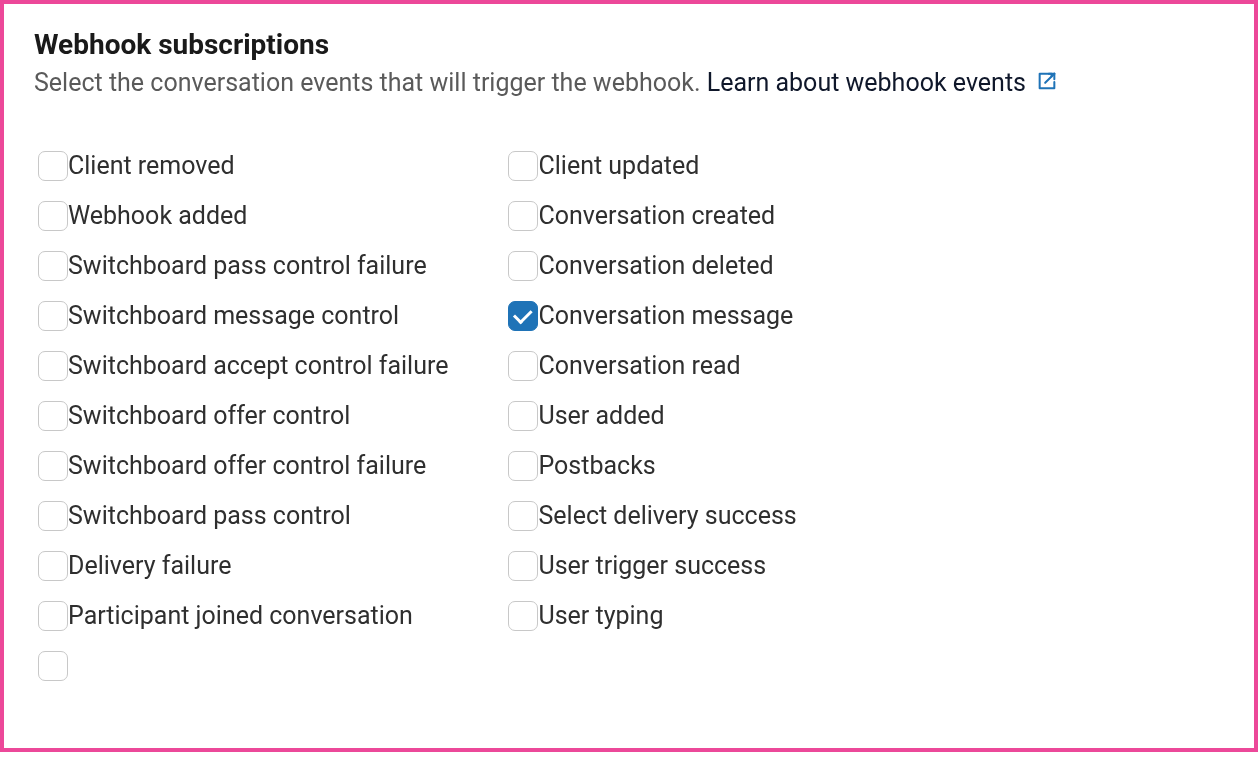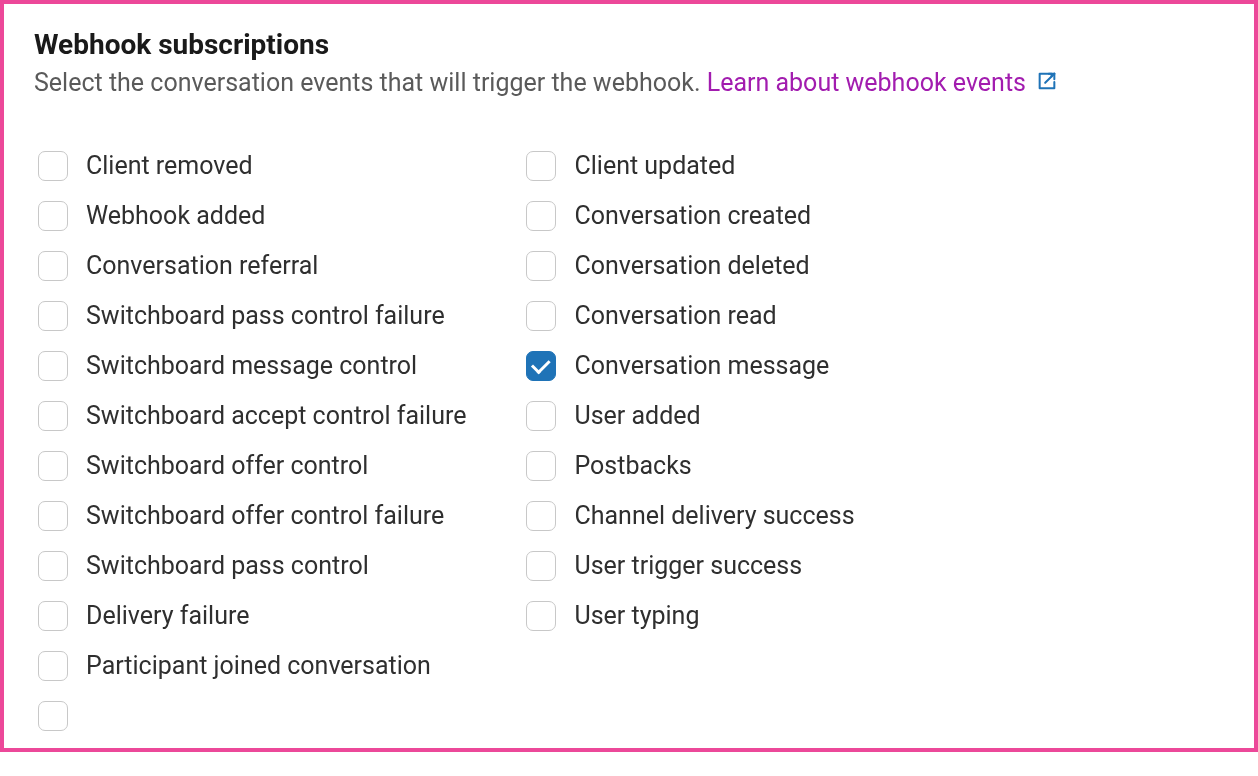--- a/index.html
+++ b/index.html
@@ -25,21 +25,21 @@
       color: #1a1a1a;
       margin-bottom: 4px;
     }
     .panel-description {
       font-size: 25px;
       color: #5a5a5a;
       line-height: 1.4;
       margin-bottom: 50px;
     }
     .learn-link {
-      color: #a21caf;
+      color: #0f172a;
       text-decoration: none;
       cursor: pointer;
       text-align: right;
     }
     .external-icon {
       display: inline-block;
       vertical-align: -1px;
       margin-left: 4px;
     }
     .checkbox-grid {
@@ -49,21 +49,20 @@
     }
     .checkbox-column {
       display: flex;
       flex-direction: column;
       gap: 20px;
       flex: 0 0 auto;
     }
     .checkbox-row {
       display: flex;
       align-items: center;
-      gap: 18px;
       cursor: pointer;
     }
     .checkbox {
       width: 30px;
       height: 30px;
       border: 1.5px solid #c8c8c8;
       border-radius: 7px;
       background: #ffffff;
       flex-shrink: 0;
       display: flex;
@@ -113,24 +112,20 @@
         <label class="checkbox-row">
           <span class="checkbox"></span>
           <span class="checkbox-label">Client removed</span>
         </label>
         <label class="checkbox-row">
           <span class="checkbox"></span>
           <span class="checkbox-label">Webhook added</span>
         </label>
         <label class="checkbox-row">
           <span class="checkbox"></span>
-          <span class="checkbox-label">Conversation referral</span>
-        </label>
-        <label class="checkbox-row">
-          <span class="checkbox"></span>
           <span class="checkbox-label">Switchboard pass control failure</span>
         </label>
         <label class="checkbox-row">
           <span class="checkbox"></span>
           <span class="checkbox-label">Switchboard message control</span>
         </label>
         <label class="checkbox-row">
           <span class="checkbox"></span>
           <span class="checkbox-label">Switchboard accept control failure</span>
         </label>
@@ -165,38 +160,38 @@
         </label>
         <label class="checkbox-row">
           <span class="checkbox"></span>
           <span class="checkbox-label">Conversation created</span>
         </label>
         <label class="checkbox-row">
           <span class="checkbox"></span>
           <span class="checkbox-label">Conversation deleted</span>
         </label>
         <label class="checkbox-row">
-          <span class="checkbox"></span>
-          <span class="checkbox-label">Conversation read</span>
-        </label>
-        <label class="checkbox-row">
           <span class="checkbox checked"></span>
           <span class="checkbox-label">Conversation message</span>
         </label>
         <label class="checkbox-row">
           <span class="checkbox"></span>
+          <span class="checkbox-label">Conversation read</span>
+        </label>
+        <label class="checkbox-row">
+          <span class="checkbox"></span>
           <span class="checkbox-label">User added</span>
         </label>
         <label class="checkbox-row">
           <span class="checkbox"></span>
           <span class="checkbox-label">Postbacks</span>
         </label>
         <label class="checkbox-row">
           <span class="checkbox"></span>
-          <span class="checkbox-label">Channel delivery success</span>
+          <span class="checkbox-label">Select delivery success</span>
         </label>
         <label class="checkbox-row">
           <span class="checkbox"></span>
           <span class="checkbox-label">User trigger success</span>
         </label>
         <label class="checkbox-row">
           <span class="checkbox"></span>
           <span class="checkbox-label">User typing</span>
         </label>
       </div>

